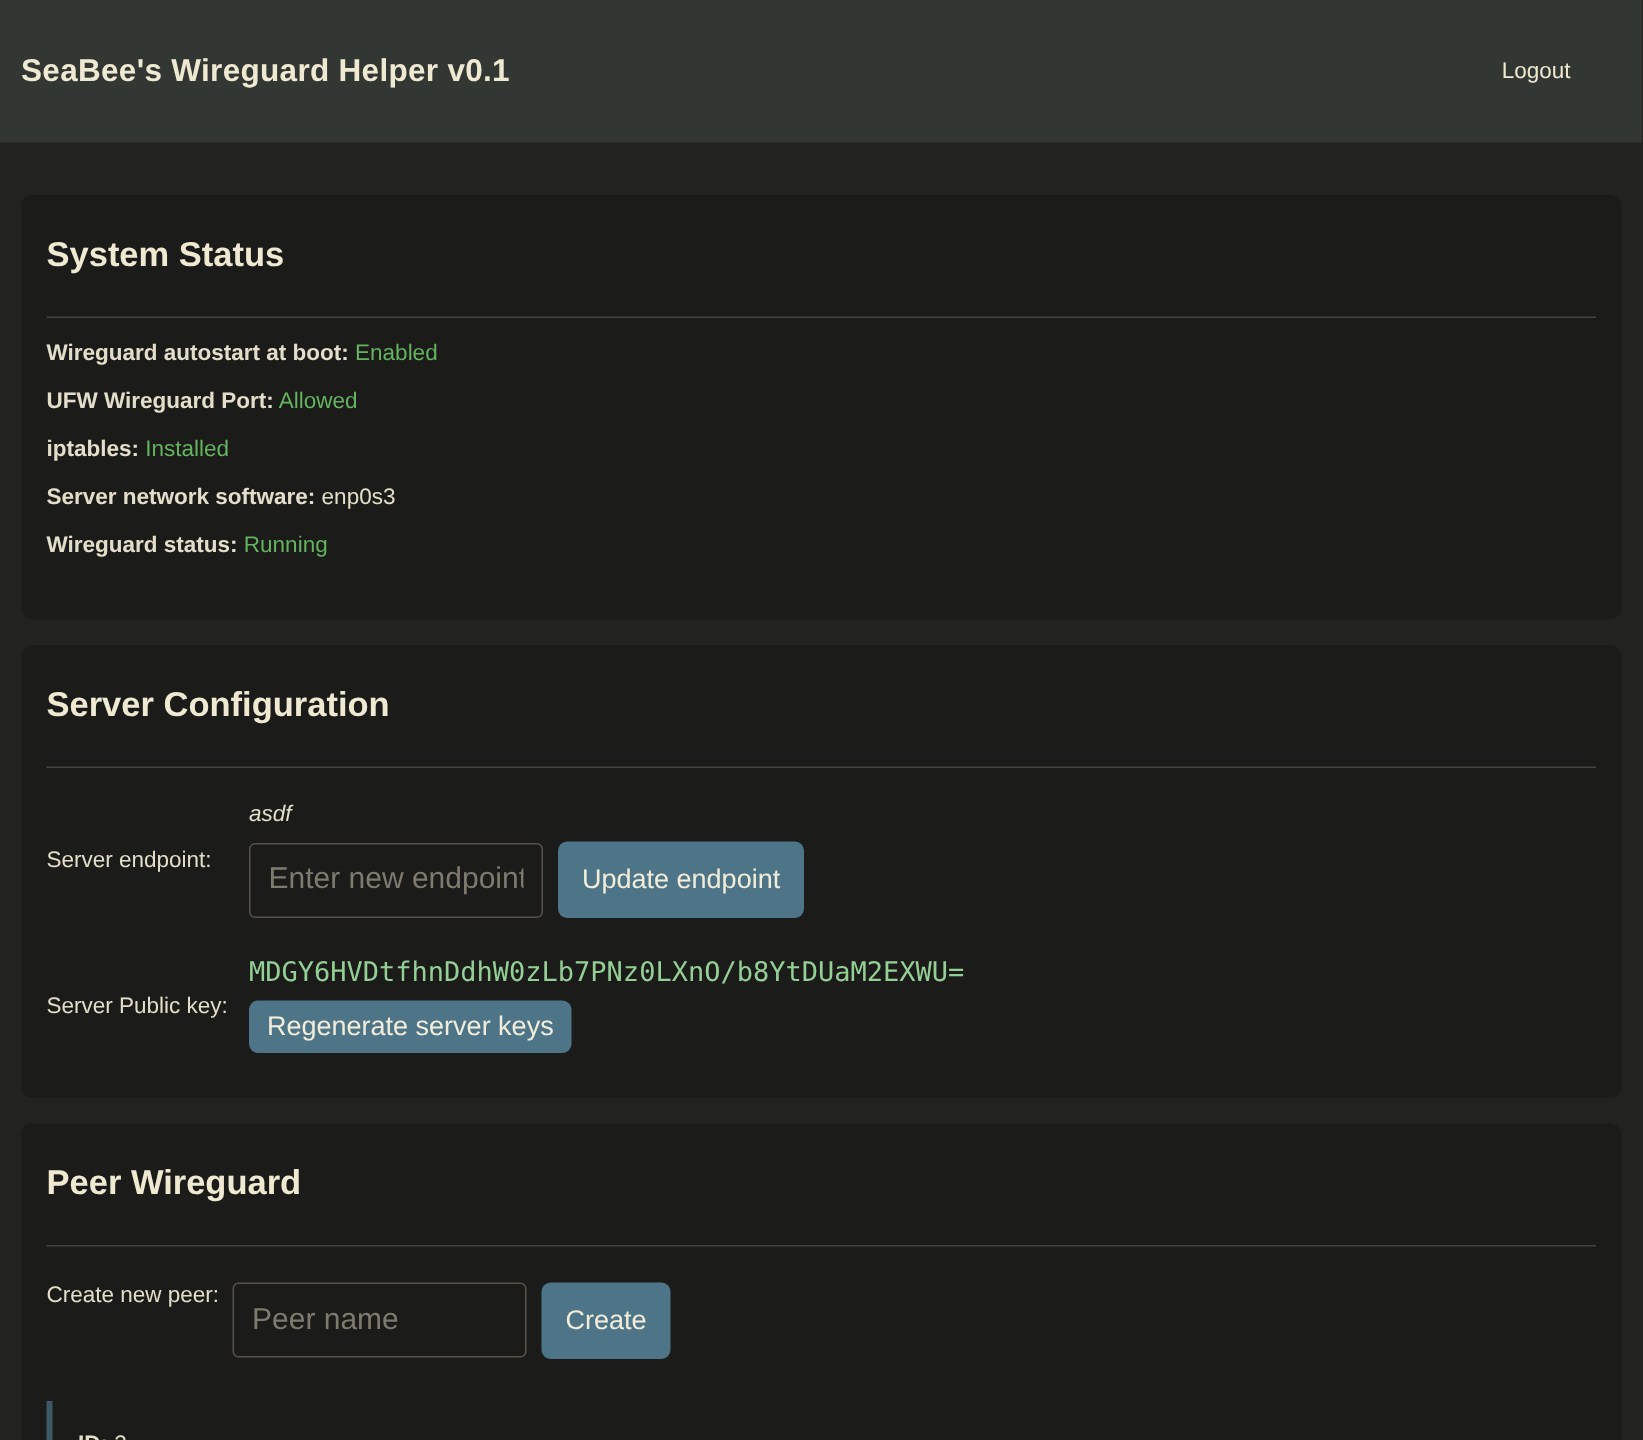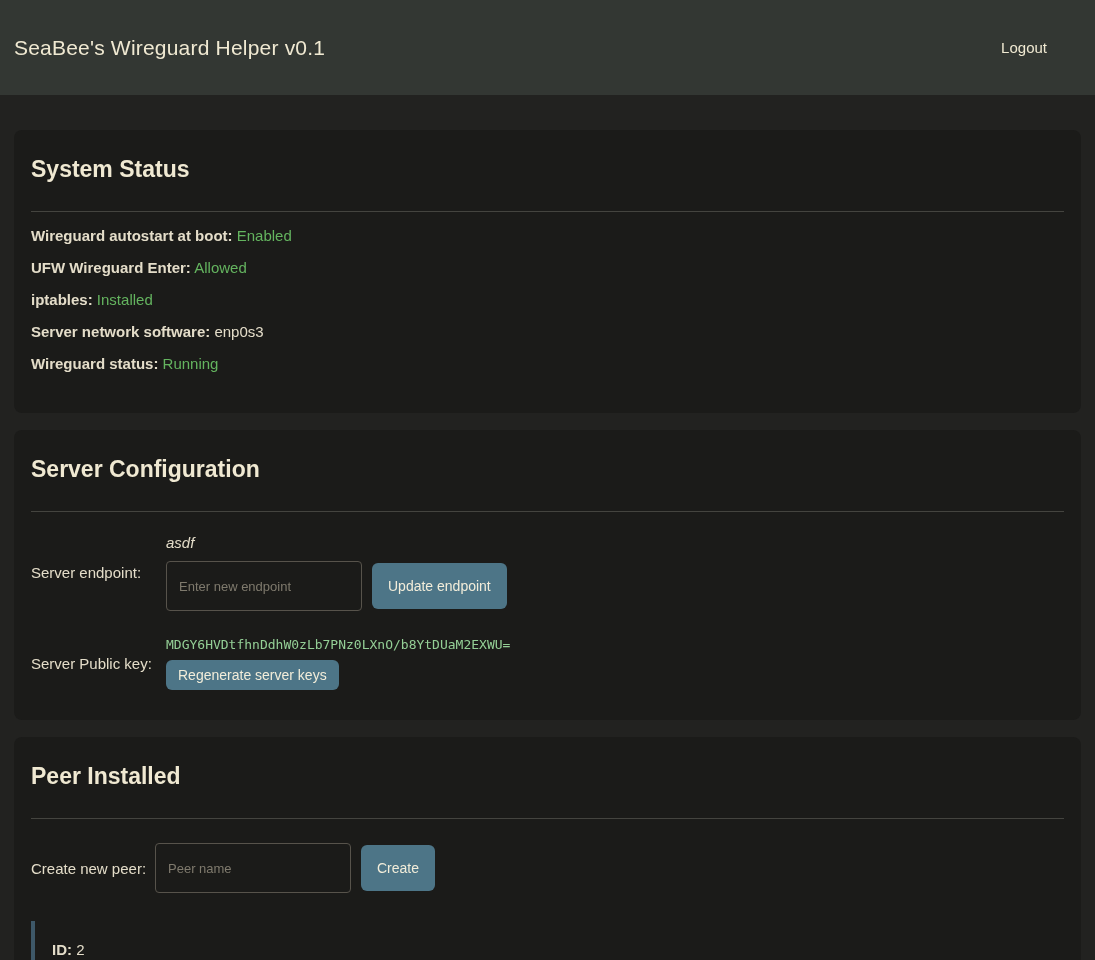--- a/index.html
+++ b/index.html
@@ -8,21 +8,21 @@
     --accent:#4d7587; --btn-text:#f2edda; --divider:#44443f;
     --input-border:#57534b; --placeholder:#7f7a6d; --peer-border:#3e5868;
   }
   *{box-sizing:border-box;}
   html,body{margin:0;padding:0;width:1095px;height:960px;overflow:hidden;}
   body{background:var(--page-bg);font-family:"Liberation Sans",sans-serif;color:var(--text);}
 
   
   .app-header{height:95px;background:var(--header-bg);display:flex;align-items:center;
     justify-content:space-between;padding:0 48px 0 14px;}
-  .app-title{font-size:21px;font-weight:normal;color:var(--cream);letter-spacing:.2px;}
+  .app-title{font-size:21px;font-weight:bold;color:var(--cream);letter-spacing:.2px;}
   .logout{font-size:15px;color:var(--cream);text-decoration:none;cursor:pointer;}
 
   
   main{padding:35px 14px 0;}
   .card{background:var(--card-bg);border-radius:8px;padding:20px 17px 26px;margin-bottom:17px;}
   .card h2{margin:0;padding:6px 0 28px;font-size:23px;font-weight:bold;color:var(--cream);
     border-bottom:1px solid var(--divider);}
 
   
   .status-row{margin:15px 0;font-size:15px;}
@@ -31,32 +31,32 @@
   .status-row .plain{color:var(--text);}
 
   
   .cfg-block{margin-top:22px;}
   .cfg-row{display:flex;align-items:center;margin-bottom:26px;font-size:15px;}
   .cfg-row:last-child{margin-bottom:4px;}
   .cfg-label{width:135px;flex-shrink:0;font-weight:normal;}
   .current-value{margin-bottom:10px;font-style:italic;}
   .input-row{display:flex;align-items:center;}
   input[type=text]{background:transparent;border:1px solid var(--input-border);border-radius:4px;
-    color:var(--text);font-size:13px;font-family:"Liberation Sans",sans-serif;
+    color:var(--text);font-size:20px;font-family:"Liberation Sans",sans-serif;
     padding:8px 12px;width:196px;height:50px;outline:none;}
   input[type=text]::placeholder{color:var(--placeholder);}
   .btn{background:var(--accent);color:var(--btn-text);border:none;border-radius:6px;
-    font-family:"Liberation Sans",sans-serif;font-size:14px;cursor:pointer;}
+    font-family:"Liberation Sans",sans-serif;font-size:18px;cursor:pointer;}
   .btn-lg{padding:15px 16px;margin-left:10px;}
   .btn-sm{padding:7px 12px;}
-  .mono-key{font-family:"DejaVu Sans Mono","Liberation Mono",monospace;font-size:13px;
+  .mono-key{font-family:"DejaVu Sans Mono","Liberation Mono",monospace;font-size:18px;
     color:var(--mono-green);margin-bottom:8px;}
 
   
-  .create-row{display:flex;align-items:center;margin-top:24px;font-size:15px;}
+  .create-row{display:flex;margin-top:24px;font-size:15px;}
   .create-row .cfg-label{width:124px;}
   .peer-item{margin-top:28px;border-left:4px solid var(--peer-border);padding:14px 17px 12px;}
   .peer-item p{margin:6px 0;font-size:15px;}
   .peer-item strong{font-weight:bold;}
 </style>
 </head>
 <body>
 
 <header class="app-header">
   <div class="app-title">SeaBee's Wireguard Helper v0.1</div>
@@ -65,21 +65,21 @@
 
 <main>
 
   <section class="card">
     <h2>System Status</h2>
     <p class="status-row">
       <strong>Wireguard autostart at boot:</strong>
       <span class="ok">Enabled</span>
     </p>
     <p class="status-row">
-      <strong>UFW Wireguard Enter:</strong>
+      <strong>UFW Wireguard Port:</strong>
       <span class="ok">Allowed</span>
     </p>
     <p class="status-row">
       <strong>iptables:</strong>
       <span class="ok">Installed</span>
     </p>
     <p class="status-row">
       <strong>Server network software:</strong>
       <span class="plain">enp0s3</span>
     </p>
@@ -106,21 +106,21 @@
         <strong class="cfg-label">Server Public key:</strong>
         <div class="cfg-body">
           <div class="mono-key">MDGY6HVDtfhnDdhW0zLb7PNz0LXnO/b8YtDUaM2EXWU=</div>
           <button class="btn btn-sm">Regenerate server keys</button>
         </div>
       </div>
     </div>
   </section>
 
   <section class="card">
-    <h2>Peer Installed</h2>
+    <h2>Peer Wireguard</h2>
     <div class="create-row">
       <strong class="cfg-label">Create new peer:</strong>
       <input type="text" placeholder="Peer name" style="">
       <button class="btn btn-lg">Create</button>
     </div>
     <div class="peer-item">
       <p>
         <strong>ID:</strong>
         <span>2</span>
       </p>

